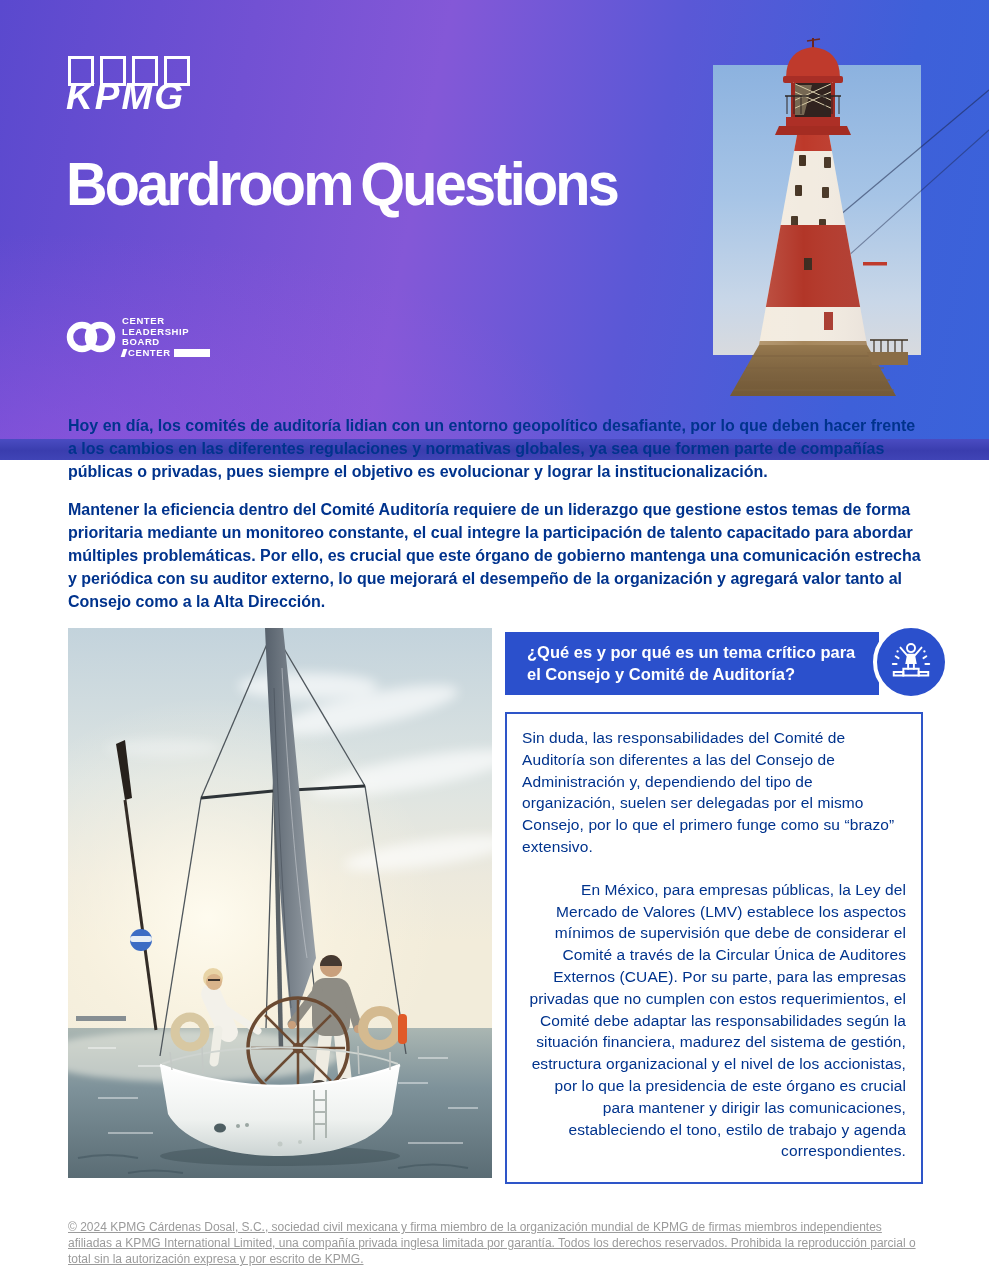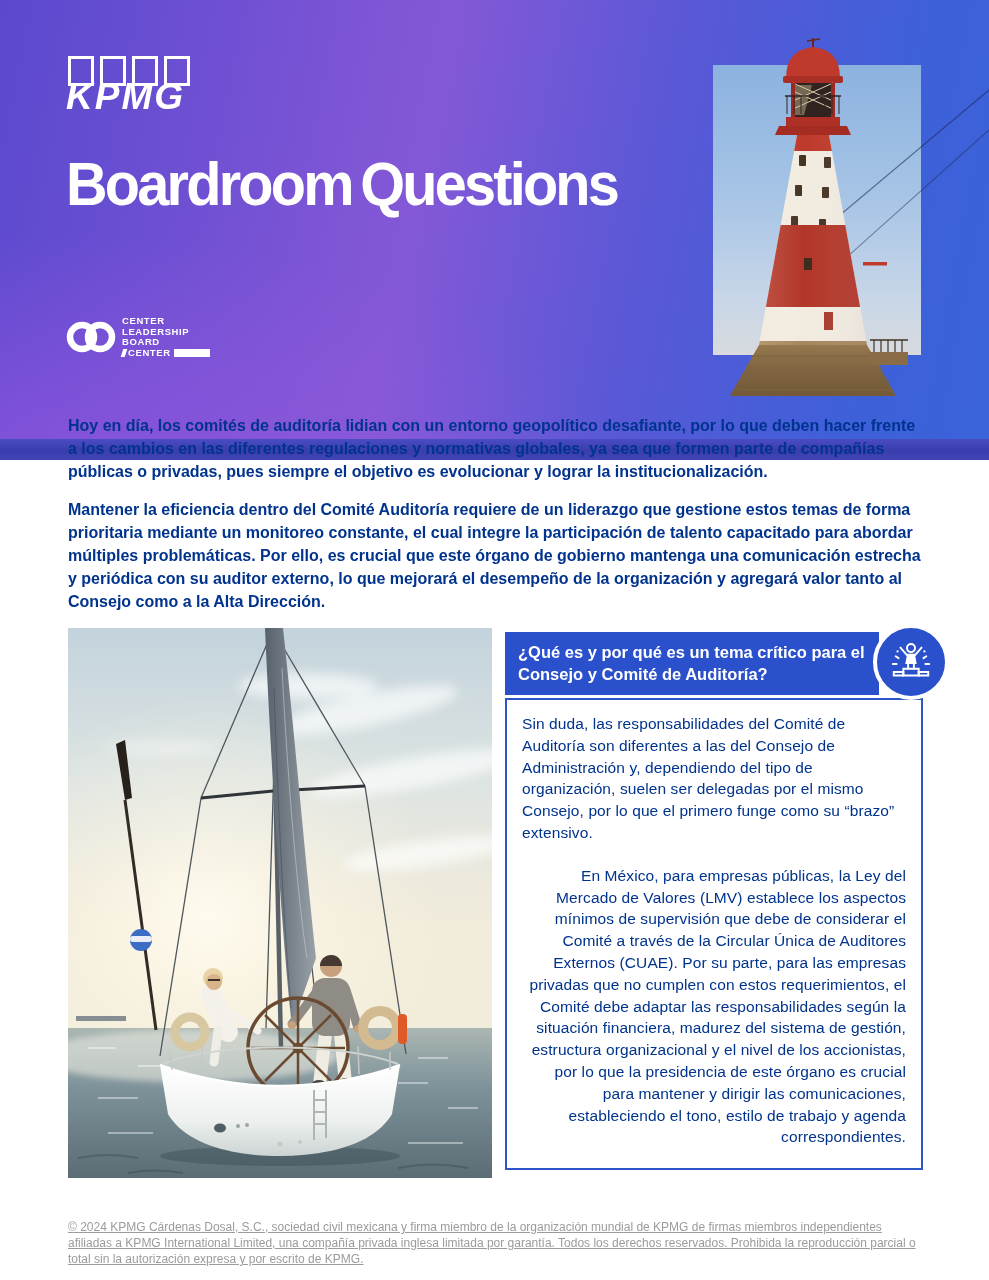--- a/index.html
+++ b/index.html
@@ -54,29 +54,29 @@
   .intro-p { position:absolute; left:68px; width:856px; color:#00338D;
              font-size:16px; line-height:23px; font-weight:700; }
   .intro-p1 { top:414px; }
   .intro-p2 { top:498px; }
 
   
   .sail-photo { position:absolute; left:68px; top:628px; width:424px; height:550px; display:block; }
   .q-col { position:absolute; left:505px; top:632px; width:418px; }
   .q-header {
     width:374px; min-height:63px; background:#2b50cc; color:#ffffff;
-    font-weight:bold; font-size:16.5px; line-height:21.5px; padding:10px 13px;
+    font-weight:bold; font-size:16.5px; line-height:21.5px; padding:10px 22px;
   }
   .q-circle {
     position:absolute; left:368px; top:-8px; width:76px; height:76px;
     background:#2b50cc; border:4px solid #ffffff; border-radius:50%;
     display:flex; align-items:center; justify-content:center;
   }
   .q-body {
-    margin-top:3px; width:418px; height:472px; border:2px solid #2e55c8;
+    margin-top:17px; width:418px; height:472px; border:2px solid #2e55c8;
     padding:13px 15px; color:#00338D; font-size:15.5px; line-height:21.8px;
     letter-spacing:.1px; overflow:hidden;
   }
   .q-body p + p { margin-top:21px;text-align:right; }
 
   
   .footer {
     position:absolute; left:68px; top:1219px; width:858px; color:#9b9b9b;
     font-size:12px; line-height:16px;text-decoration:underline;
   }

